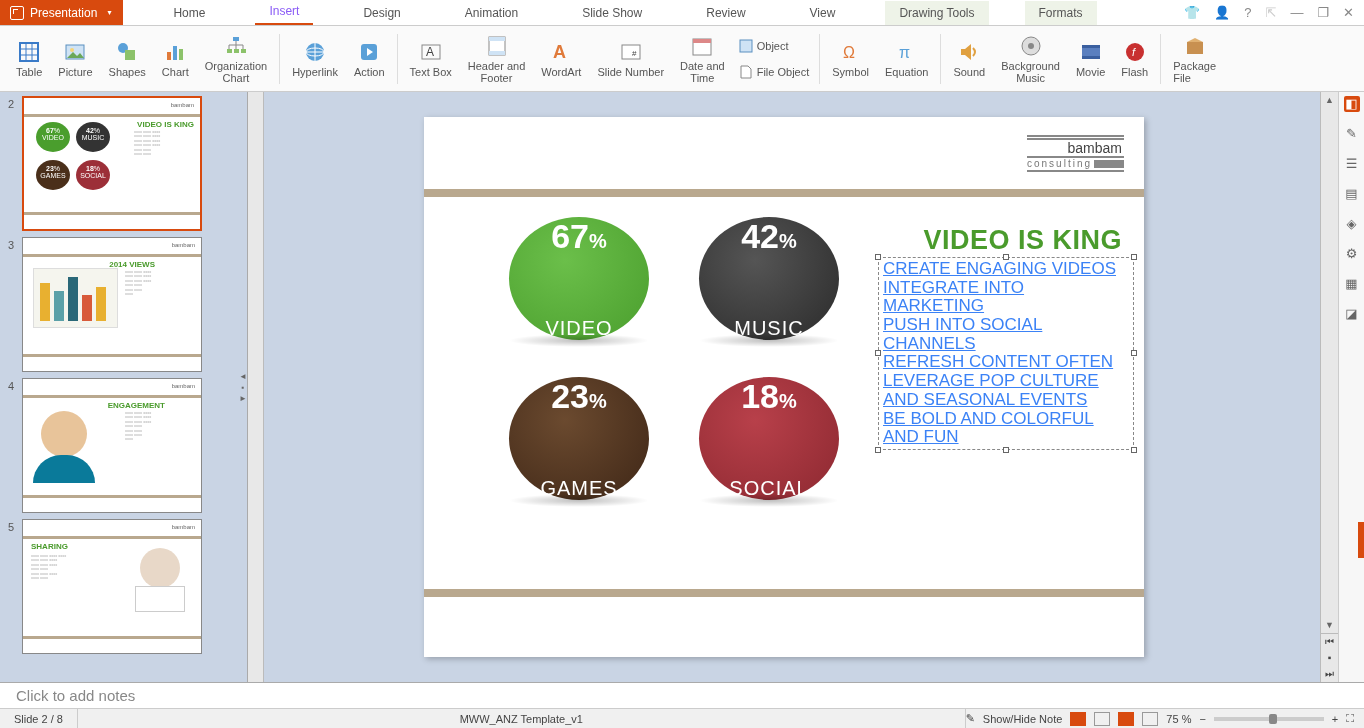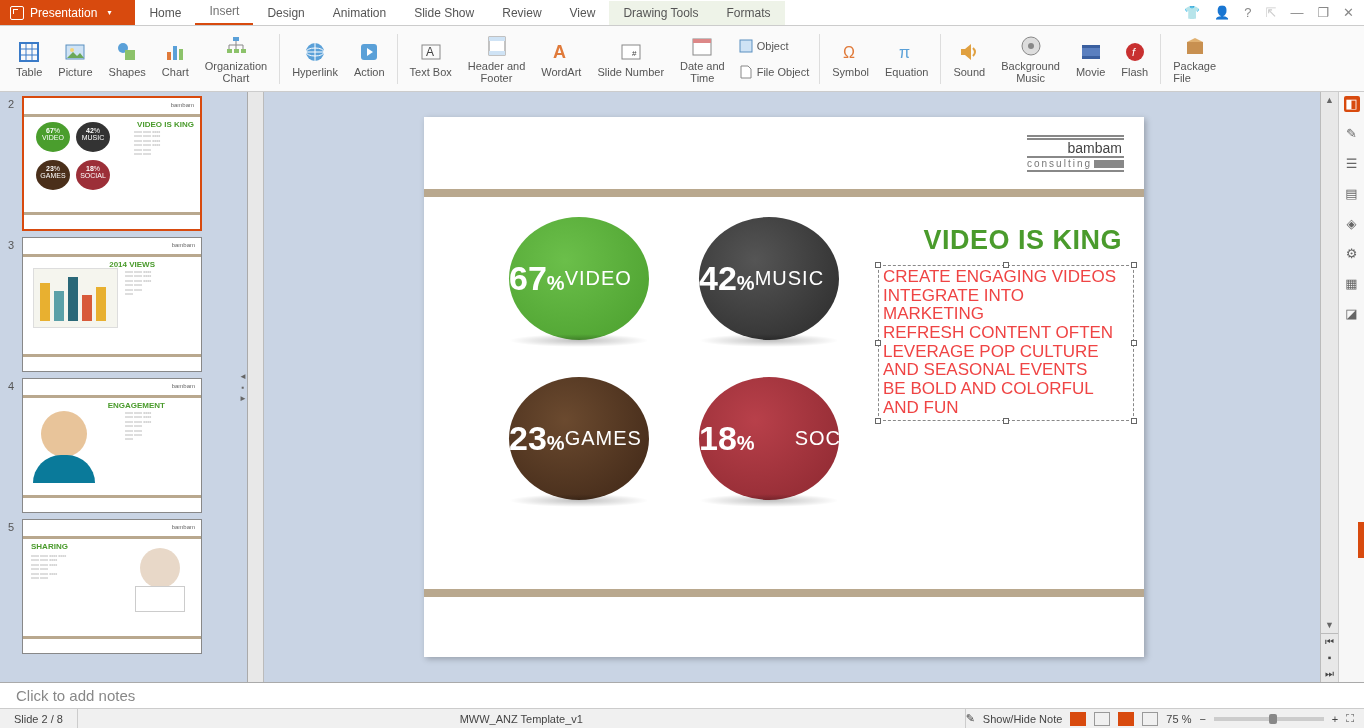--- a/index.html
+++ b/index.html
@@ -1,24 +1,24 @@
 <!DOCTYPE html>
 <html><head>
 <meta charset="utf-8">
 <style>
 * { box-sizing: border-box; margin: 0; padding: 0; font-family: Arial, sans-serif; }
 body { background: #fff; overflow: hidden; width: 1364px; height: 728px; }
 .titlebar { height: 26px; background: #fff; border-bottom: 1px solid #ccc; display: flex; align-items: stretch; }
-.app-btn { background: #d84a0e; color: #fff; padding: 0 24px 0 10px; display: flex; align-items: center; font-size: 12px; gap: 6px; }
+.app-btn { background: #d84a0e; color: #fff; padding: 0 12px 0 10px; display: flex; align-items: center; font-size: 12px; gap: 6px; }
 .app-btn .logo { width: 14px; height: 14px; border: 1.5px solid #fff; border-radius: 2px; position: relative; }
 .app-btn .logo::before { content: ""; position: absolute; left: 2px; top: 2px; width: 4px; height: 4px; border: 1.5px solid #fff; border-right: none; border-bottom: none; }
 .app-btn .chev { font-size: 8px; margin-left: 4px; }
 .tabs { display: flex; align-items: flex-end; }
-.tab { padding: 5px 14px; font-size: 12px; color: #555; cursor: pointer; }
-.tab.active { color: #737373; border-bottom: 2px solid #d84a0e; }
+.tab { padding: 5px 14px; font-size: 12px; color: #555; cursor: pointer; margin-left: 36px; }
+.tab.active { color: #8b5cf6; border-bottom: 2px solid #d84a0e; }
 .tab.ctx { background: #eef3e8; color: #555; }
 .win-ctrls { margin-left: auto; display: flex; align-items: center; gap: 14px; padding-right: 10px; color: #888; font-size: 13px; }
 .win-ctrls span { cursor: pointer; }
 
 .ribbon { height: 66px; background: #fafafa; border-bottom: 1px solid #ccc; display: flex; align-items: center; padding: 0 8px; gap: 0px; }
 .ritem { display: flex; flex-direction: column; align-items: center; justify-content: center; font-size: 11px; color: #555; padding: 2px 8px; cursor: pointer; }
 .ritem .ic { width: 24px; height: 24px; margin-bottom: 2px; display:flex; align-items:center; justify-content:center;}
 .ritem .ic svg { width:24px; height:24px; }
 .sep { width:1px; height:50px; background:#ddd; margin:0 4px;}
 .obj-group { display:flex; flex-direction:column; gap:12px; font-size:11px; color:#555; padding:0 6px;}
@@ -38,32 +38,32 @@
 .slide { width:720px; height:540px; background:#fff; box-shadow:2px 2px 6px rgba(0,0,0,0.25); position:relative; }
 .slide .brand { position:absolute; right:20px; top:18px; text-align:right; font-size:14px; color:#444; font-family: Verdana, sans-serif;}
 .slide .brand .top { border-top:2px solid #888; border-bottom:2px solid #888; padding:0 2px;}
 .slide .bar { position:absolute; left:0; right:0; height:8px; background:#b9a88e;}
 .slide .bar.top { top:72px; }
 .slide .bar.bot { bottom:60px; }
 
 .bubbles { position:absolute; left:40px; top:100px; width:420px; }
 .bubble-row { display:flex; gap:40px; margin-bottom:30px; justify-content:center;}
 .bubble { width:150px; height:130px; position:relative; display:flex; flex-direction:column; align-items:center;}
-.bub-circ { width:140px; height:130px; border-radius:50%; display:flex; flex-direction:row; align-items:center; justify-content:flex-start; color:#fff;}
+.bub-circ { width:140px; height:130px; border-radius:50%; display:flex; flex-direction:column; align-items:center; justify-content:space-between; color:#fff;}
 .bub-circ.green{ background: radial-gradient(ellipse at 40% 35%, #6bbf4a, #4a9e2d);}
 .bub-circ.dark { background: radial-gradient(ellipse at 40% 35%, #555, #2a2a2a);}
 .bub-circ.brown{ background: radial-gradient(ellipse at 40% 35%, #6b4a2f, #3e2616);}
 .bub-circ.red  { background: radial-gradient(ellipse at 40% 35%, #b8404a, #8c2830); gap: 40px;}
 .bub-num { font-size:34px; font-weight:bold;}
 .bub-num small{ font-size:20px;}
 .bub-lbl { font-size:20px; letter-spacing:1px;}
 .bub-shadow { width:140px; height:14px; background:radial-gradient(ellipse, rgba(0,0,0,0.25), transparent 70%); margin-top:-6px;}
 
 .slide-title { position:absolute; right:22px; top:108px; color:#4a9b2c; font-size:27px; font-weight:bold; letter-spacing:0.5px;}
-.slide-text { position:absolute; right:10px; top:148px; width:256px; border:1px dashed #888; padding:2px 4px; font-size:17px; line-height:1.1; color:#ef4444;}
+.slide-text { position:absolute; right:10px; top:140px; width:256px; border:1px dashed #888; padding:2px 4px; font-size:17px; line-height:1.1; color:#3b82f6;text-decoration:underline;}
 .sel-handle { position:absolute; width:6px; height:6px; background:#fff; border:1px solid #666;}
 
 .vscroll { width:18px; background:#e8e8e8; border-left:1px solid #bbb; display:flex; flex-direction:column; }
 .vscroll .arr { height:16px; text-align:center; font-size:9px; color:#666; line-height:16px; cursor:pointer;}
 .vscroll .track { flex:1; position:relative; }
 .vscroll .nav-btns { border-top:1px solid #bbb;}
 .vscroll .nav-btns div{ height:16px; text-align:center; font-size:10px; line-height:16px; color:#444; cursor:pointer;}
 
 .right-rail { width:26px; background:#f7f7f7; border-left:1px solid #ccc; display:flex; flex-direction:column; align-items:center; padding-top:4px; gap:14px;}
 .right-rail span { width:16px; height:16px; font-size:13px; color:#666; cursor:pointer; text-align:center;}
@@ -448,20 +448,21 @@
         <div class="sel-handle" style="left:-4px;top:-4px"></div>
         <div class="sel-handle" style="left:50%;top:-4px;margin-left:-3px"></div>
         <div class="sel-handle" style="right:-4px;top:-4px"></div>
         <div class="sel-handle" style="left:-4px;top:50%;margin-top:-3px"></div>
         <div class="sel-handle" style="right:-4px;top:50%;margin-top:-3px"></div>
         <div class="sel-handle" style="left:-4px;bottom:-4px"></div>
         <div class="sel-handle" style="left:50%;bottom:-4px;margin-left:-3px"></div>
         <div class="sel-handle" style="right:-4px;bottom:-4px"></div>
       <div>CREATE ENGAGING VIDEOS</div>
           <div>INTEGRATE INTO MARKETING</div>
+          <div>PUSH INTO SOCIAL CHANNELS</div>
           <div>REFRESH CONTENT OFTEN</div>
           <div>LEVERAGE POP CULTURE</div>
           <div>AND SEASONAL EVENTS</div>
           <div>BE BOLD AND COLORFUL</div>
           <div>AND FUN</div>
         </div>
     </div>
   </div>
 
   <div class="vscroll">

